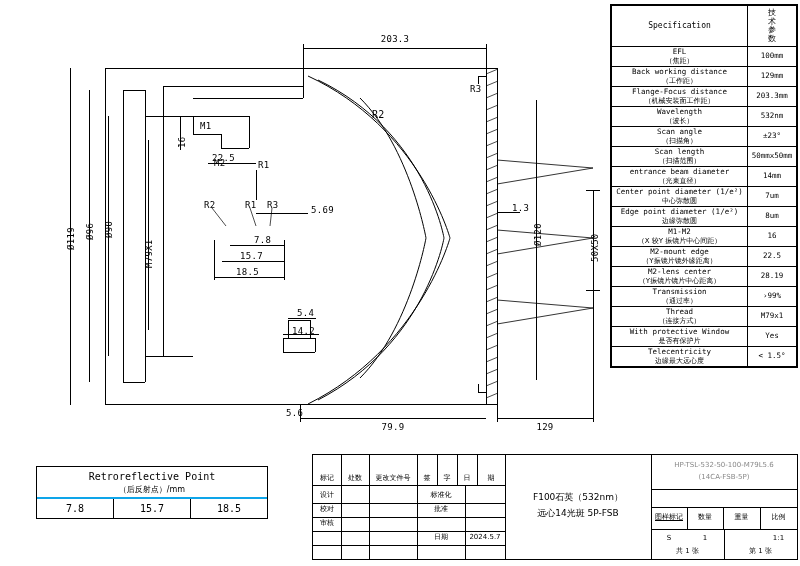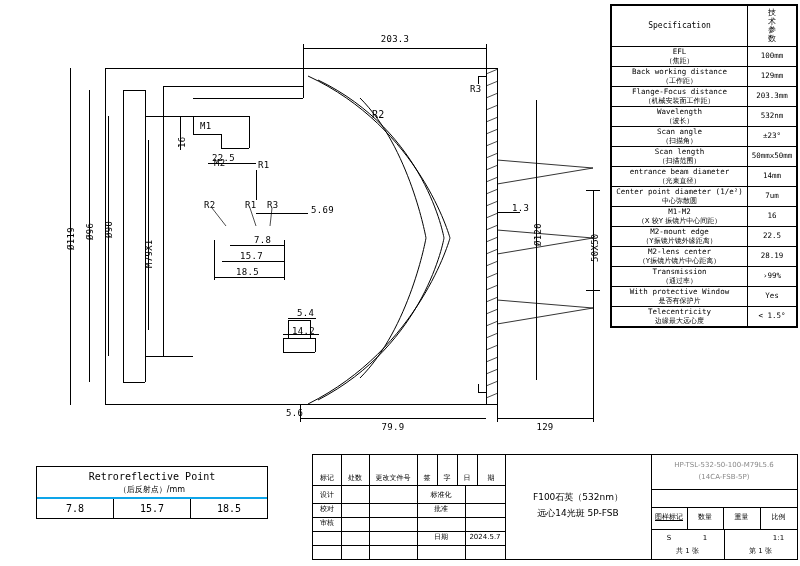--- a/index.html
+++ b/index.html
@@ -293,20 +293,27 @@
           </tr>
           <tr>
             <td class="k">
               <div>Center point diameter (1/e²)</div>
               <div class="cn">中心弥散圆</div>
             </td>
             <td class="v">7um</td>
           </tr>
           <tr>
             <td class="k">
+              <div>Edge point diameter (1/e²)</div>
+              <div class="cn">边缘弥散圆</div>
+            </td>
+            <td class="v">8um</td>
+          </tr>
+          <tr>
+            <td class="k">
               <div>M1-M2</div>
               <div class="cn">（X 较Y 振镜片中心间距）</div>
             </td>
             <td class="v">16</td>
           </tr>
           <tr>
             <td class="k">
               <div>M2-mount edge</div>
               <div class="cn">（Y振镜片镜外缘距离）</div>
             </td>
@@ -318,20 +325,27 @@
               <div class="cn">（Y振镜片镜片中心距离）</div>
             </td>
             <td class="v">28.19</td>
           </tr>
           <tr>
             <td class="k">
               <div>Transmission</div>
               <div class="cn">（通过率）</div>
             </td>
             <td class="v">›99%</td>
+          </tr>
+          <tr>
+            <td class="k">
+              <div>Thread</div>
+              <div class="cn">（连接方式）</div>
+            </td>
+            <td class="v">M79x1</td>
           </tr>
           <tr>
             <td class="k">
               <div>With protective Window</div>
               <div class="cn">是否有保护片</div>
             </td>
             <td class="v">Yes</td>
           </tr>
           <tr>
             <td class="k">

